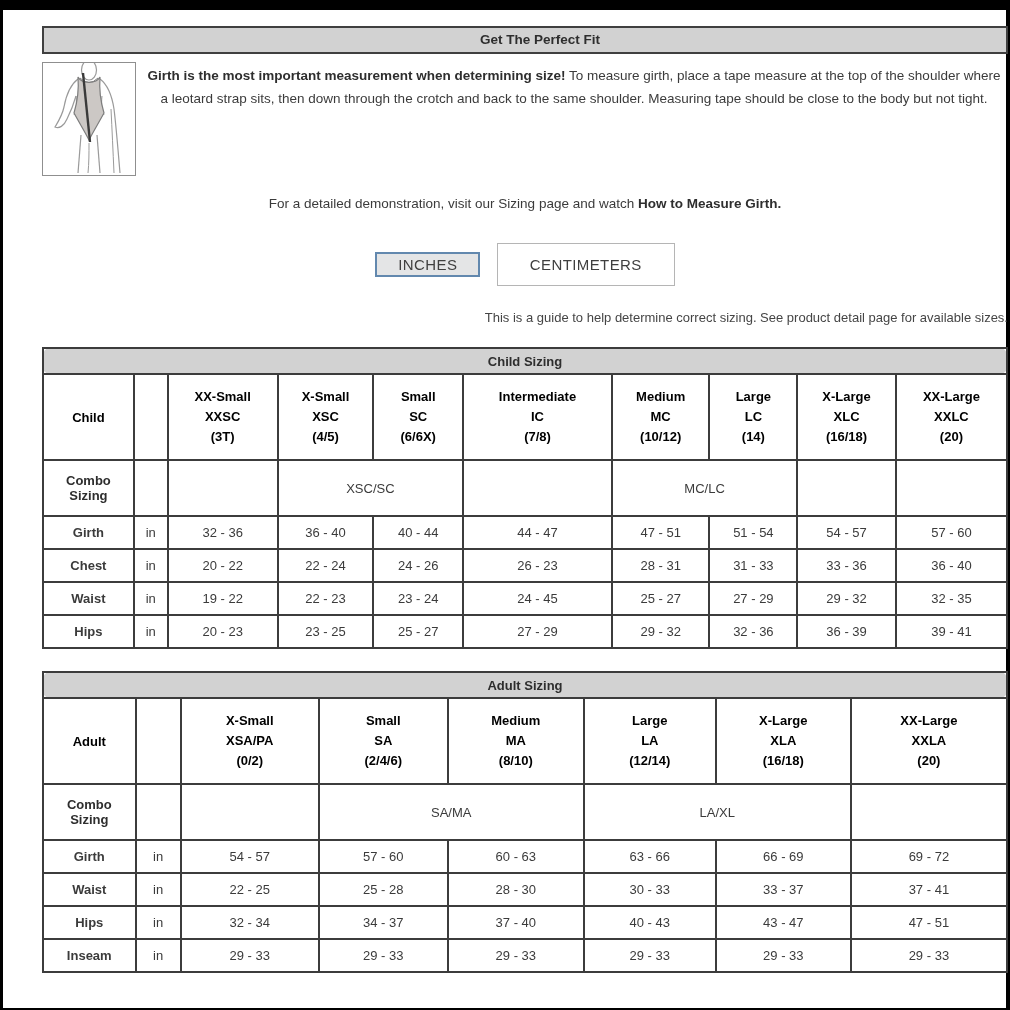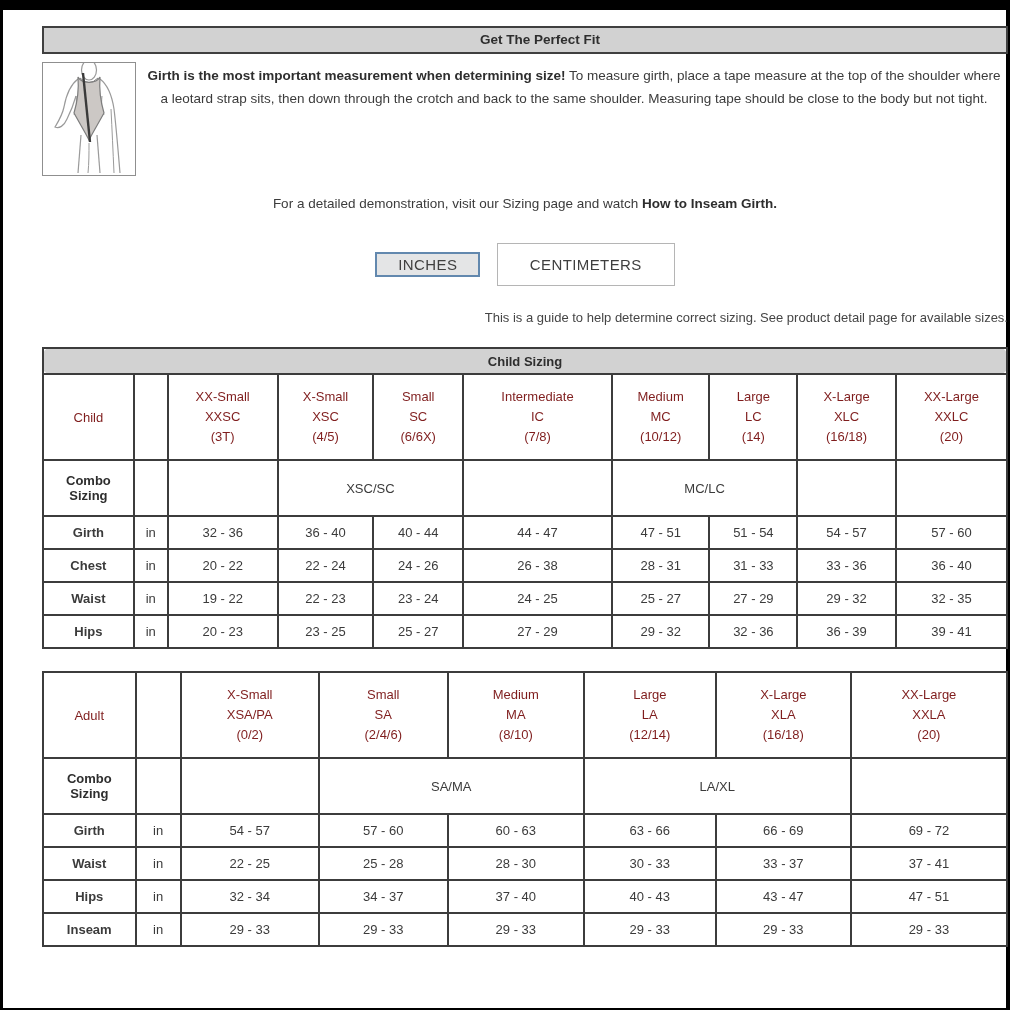--- a/index.html
+++ b/index.html
@@ -54,21 +54,21 @@
     width:100%; border-collapse:collapse; table-layout:fixed;
     margin-top:22px;
   }
   .sizing-table td {
     border:2px solid #3c3c3c; text-align:center; vertical-align:middle;
     font-size:13px; color:#3b3b3b; padding:0 2px; overflow:hidden;
   }
   .tbl-title td {
     background:#d2d2d2; font-weight:bold; height:24px; font-size:13px; color:#2e2e2e;border-radius:7px;
   }
-  .hdr td { height:84px; font-weight:normal; color:#7f1d1d; }
+  .hdr td { height:84px; font-weight:bold; color:#000000; }
   .hdr div { line-height:20px; }
   .combo td { height:54px; }
   .combo .row-label { font-weight:bold; color:#2e2e2e; }
   .data td { height:31px; }
   .row-label { font-weight:bold; color:#2e2e2e; }
 </style>
 </head>
 <body>
 
 <div class="page">
@@ -100,21 +100,21 @@
 
           <line x1="40" y1="10" x2="47" y2="79" stroke="#3a3a3a" stroke-width="2.4"></line>
         </svg>
       </div>
       <div class="intro-text">
         <span class="bold">Girth is the most important measurement when determining size!</span><span> To measure girth, place a tape measure at the top of the shoulder where a leotard strap sits, then down through the crotch and back to the same shoulder. Measuring tape should be close to the body but not tight.</span>
       </div>
     </div>
 
     <div class="demo-line">
-      <span>For a detailed demonstration, visit our Sizing page and watch </span><span class="bold">How to Inseam Girth.</span>
+      <span>For a detailed demonstration, visit our Sizing page and watch </span><span class="bold">How to Measure Girth.</span>
     </div>
 
     <div class="toggle-row">
       <span class="btn btn-selected">INCHES</span>
       <span class="btn btn-plain">CENTIMETERS</span>
     </div>
 
     <div class="note">This is a guide to help determine correct sizing. See product detail page for available sizes.</div>
 
     <table class="sizing-table">
@@ -199,33 +199,33 @@
         <td>51 - 54</td>
         <td>54 - 57</td>
         <td>57 - 60</td>
       </tr>
       <tr class="data">
         <td class="row-label">Chest</td>
         <td>in</td>
         <td>20 - 22</td>
         <td>22 - 24</td>
         <td>24 - 26</td>
-        <td>26 - 38</td>
+        <td>26 - 23</td>
         <td>28 - 31</td>
         <td>31 - 33</td>
         <td>33 - 36</td>
         <td>36 - 40</td>
       </tr>
       <tr class="data">
         <td class="row-label">Waist</td>
         <td>in</td>
         <td>19 - 22</td>
         <td>22 - 23</td>
         <td>23 - 24</td>
-        <td>24 - 25</td>
+        <td>24 - 45</td>
         <td>25 - 27</td>
         <td>27 - 29</td>
         <td>29 - 32</td>
         <td>32 - 35</td>
       </tr>
       <tr class="data">
         <td class="row-label">Hips</td>
         <td>in</td>
         <td>20 - 23</td>
         <td>23 - 25</td>
@@ -244,20 +244,23 @@
         <col style="width:9.6%">
           <col style="width:4.7%">
           <col style="width:14.3%">
           <col style="width:13.4%">
         <col style="width:14.1%">
           <col style="width:13.7%">
           <col style="width:14.0%">
           <col style="width:16.2%">
       </colgroup>
       <tbody>
+          <tr class="tbl-title">
+        <td colspan="8">Adult Sizing</td>
+      </tr>
       <tr class="hdr">
         <td class="row-label">Adult</td>
         <td></td>
         <td>
           <div>X-Small</div>
           <div>XSA/PA</div>
           <div>(0/2)</div>
         </td>
         <td>
           <div>Small</div>

